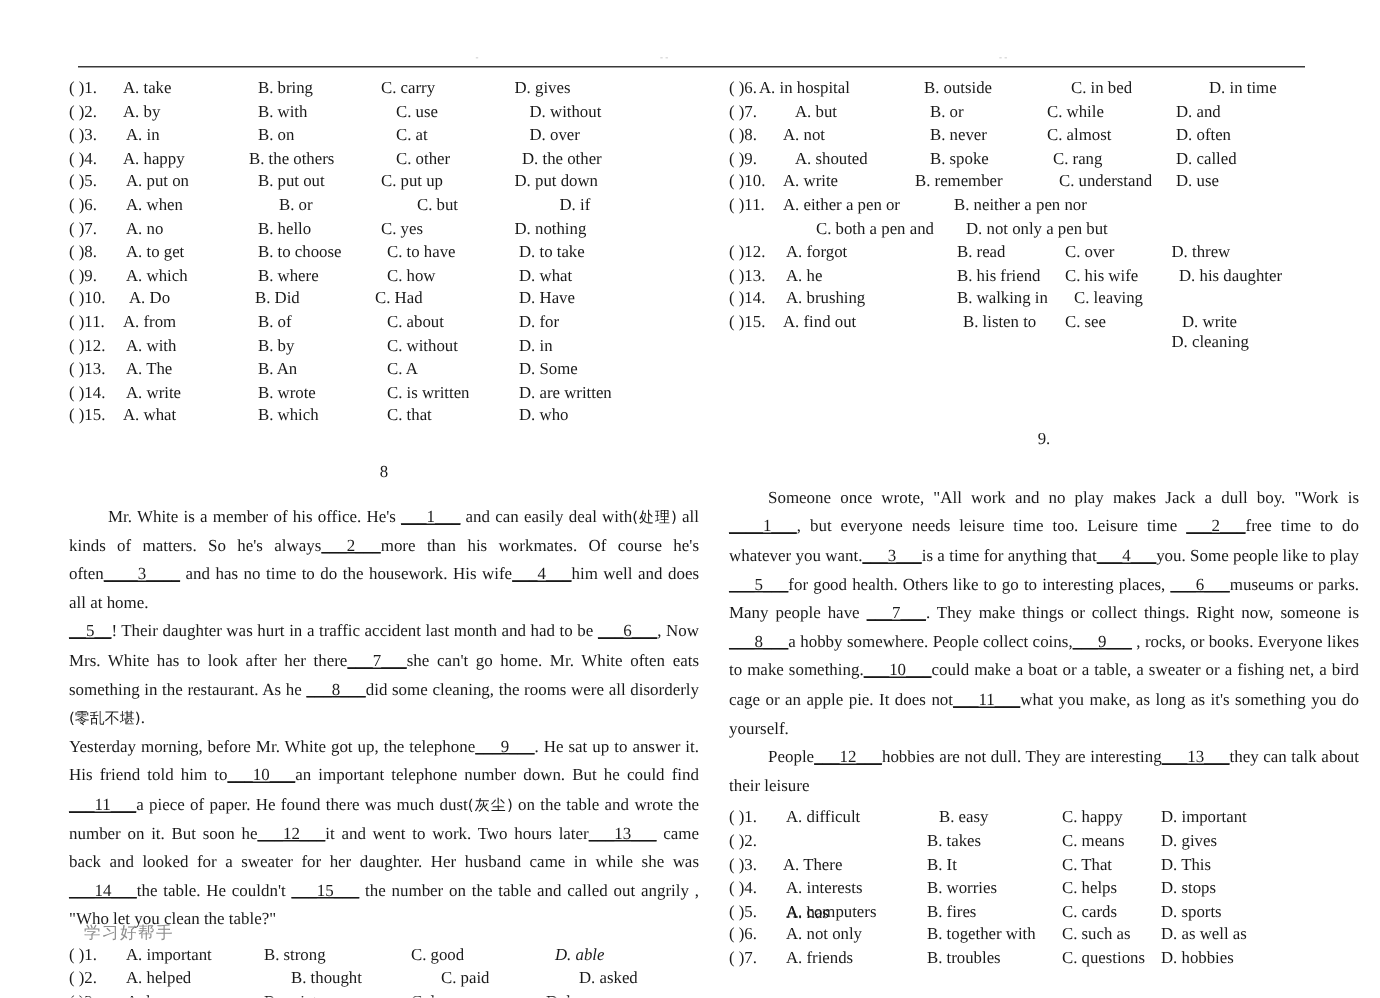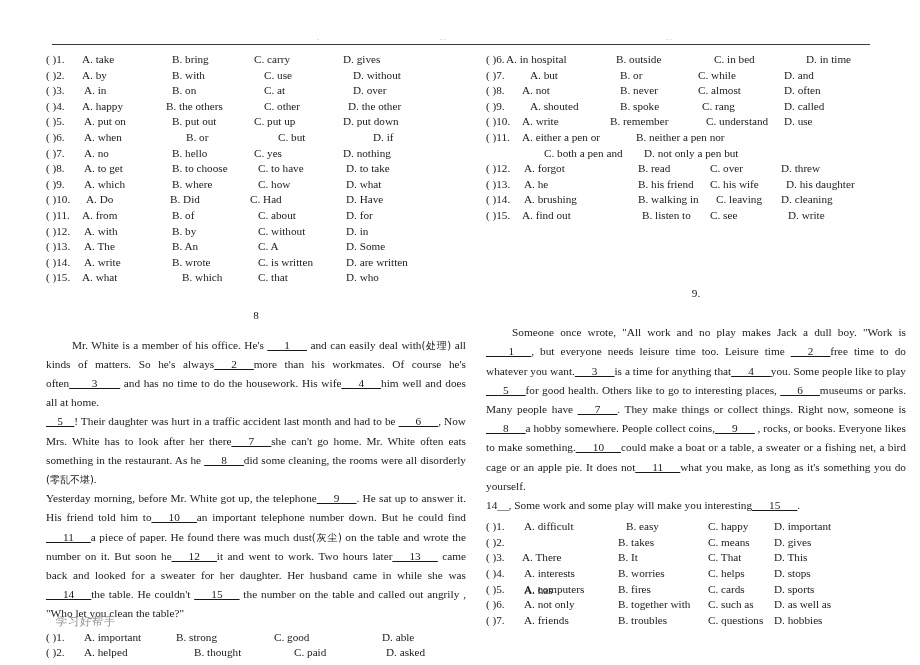--- a/index.html
+++ b/index.html
@@ -217,21 +217,21 @@
         <div class="opt-row">
           <span class="paren">(        )14.</span>
           <span class="o" style="left: 38px;">A. write</span>
           <span class="o" style="left: 126px;">B. wrote</span>
           <span class="o" style="left: 212px;">C. is written</span>
           <span class="o" style="left: 300px;">D. are written</span>
         </div>
         <div class="opt-row">
           <span class="paren">(        )15.</span>
           <span class="o" style="left: 36px;">A. what</span>
-          <span class="o" style="left: 136px;">B. which</span>
+          <span class="o" style="left: 126px;">B. which</span>
           <span class="o" style="left: 212px;">C. that</span>
           <span class="o" style="left: 300px;">D. who</span>
         </div>
       </div>
 
     <div class="spacer-md"></div>
     <div class="section-num">8</div>
     <div class="spacer-sm"></div>
 
     <div class="passage">
@@ -240,21 +240,21 @@
       <p class="noindent">Yesterday morning, before Mr. White got up, the telephone<span class="blank">___9___</span>. He sat up to answer it. His friend told him to<span class="blank">___10___</span>an important telephone number down. But he could find <span class="blank">___11___</span>a piece of paper. He found there was much dust<span class="cn">(<span class="cn">灰尘</span>)</span> on the table and wrote the number on it. But soon he<span class="blank">___12___</span>it and went to work. Two hours later<span class="blank">___13___</span>   came back and looked for a sweater for her daughter. Her husband came in while she was <span class="blank">___14___</span>the table. He couldn't <span class="blank">___15___</span> the number on the table and called out angrily , "Who let you clean the table?"</p>
     </div>
 
     <div style="height:6px"></div>
     <div id="cloze8-left">
         <div class="opt-row">
           <span class="paren">(        )1.</span>
           <span class="o" style="left: 38px;">A. important</span>
           <span class="o" style="left: 130px;">B. strong</span>
           <span class="o" style="left: 228px;">C. good</span>
-          <span class="o" style="left: 336px;">D. able</span>
+          <span class="o" style="left: 324px; font-style: italic;">D. able</span>
         </div>
         <div class="opt-row">
           <span class="paren">(        )2.</span>
           <span class="o" style="left: 38px;">A. helped</span>
           <span class="o" style="left: 148px;">B. thought</span>
           <span class="o" style="left: 248px;">C. paid</span>
           <span class="o" style="left: 340px;">D. asked</span>
         </div>
         <div class="opt-row">
           <span class="paren">(        )3.</span>
@@ -323,38 +323,38 @@
           <span class="o" style="left: 38px;">A. he</span>
           <span class="o" style="left: 152px;">B. his friend</span>
           <span class="o" style="left: 224px; text-align: center;">C. his wife</span>
           <span class="o" style="left: 300px;">D. his daughter</span>
         </div>
         <div class="opt-row">
           <span class="paren">(        )14.</span>
           <span class="o" style="left: 38px;">A. brushing</span>
           <span class="o" style="left: 152px;">B. walking in</span>
           <span class="o" style="left: 230px;">C. leaving</span>
-          <span class="o" style="left: 295px;">D. cleaning</span>
+          <span class="o" style="left: 295px; margin-top: 29px;">D. cleaning</span>
         </div>
         <div class="opt-row">
           <span class="paren">(        )15.</span>
           <span class="o" style="left: 36px;">A. find out</span>
           <span class="o" style="left: 156px;">B. listen to</span>
           <span class="o" style="left: 224px;">C. see</span>
           <span class="o" style="left: 302px;">D. write</span>
         </div>
       </div>
 
     <div class="spacer-xl"></div>
     <div class="section-num">9.</div>
     <div class="spacer-md"></div>
 
     <div class="passage">
       <p>Someone once wrote, "All work and no play makes Jack a dull boy. "Work is <span class="blank">____1___</span>, but everyone needs leisure time too. Leisure time <span class="blank">___2___</span>free time to do whatever you want.<span class="blank">___3___</span>is a time for anything that<span class="blank">___4___</span>you. Some people like to play <span class="blank">___5___</span>for good health. Others like to go to interesting places, <span class="blank">___6___</span>museums or parks. Many people have <span class="blank">___7___</span>. They make things or collect things. Right now,   someone is <span class="blank">___8___</span>a hobby somewhere. People collect coins,<span class="blank">___9___</span> , rocks, or books. Everyone likes to make something.<span class="blank">___10___</span>could make a boat or a table, a sweater or a fishing net,   a bird cage or an apple pie. It does not<span class="blank">___11___</span>what you make, as long as it's something you do yourself.</p>
-      <p class="noindent">14__, Some work and some play will make you interesting<span class="blank">___15___</span>.</p>
+      <p>People<span class="blank">___12___</span>hobbies are not dull. They are interesting<span class="blank">___13___</span>they can talk about their leisure </p>
     </div>
 
     <div style="height:4px"></div>
     <div id="cloze9-right">
         <div class="opt-row">
           <span class="paren">(        )1.</span>
           <span class="o" style="left: 38px;">A. difficult</span>
           <span class="o" style="left: 140px;">B. easy</span>
           <span class="o" style="left: 222px;">C. happy</span>
           <span class="o" style="left: 288px;">D. important</span>

